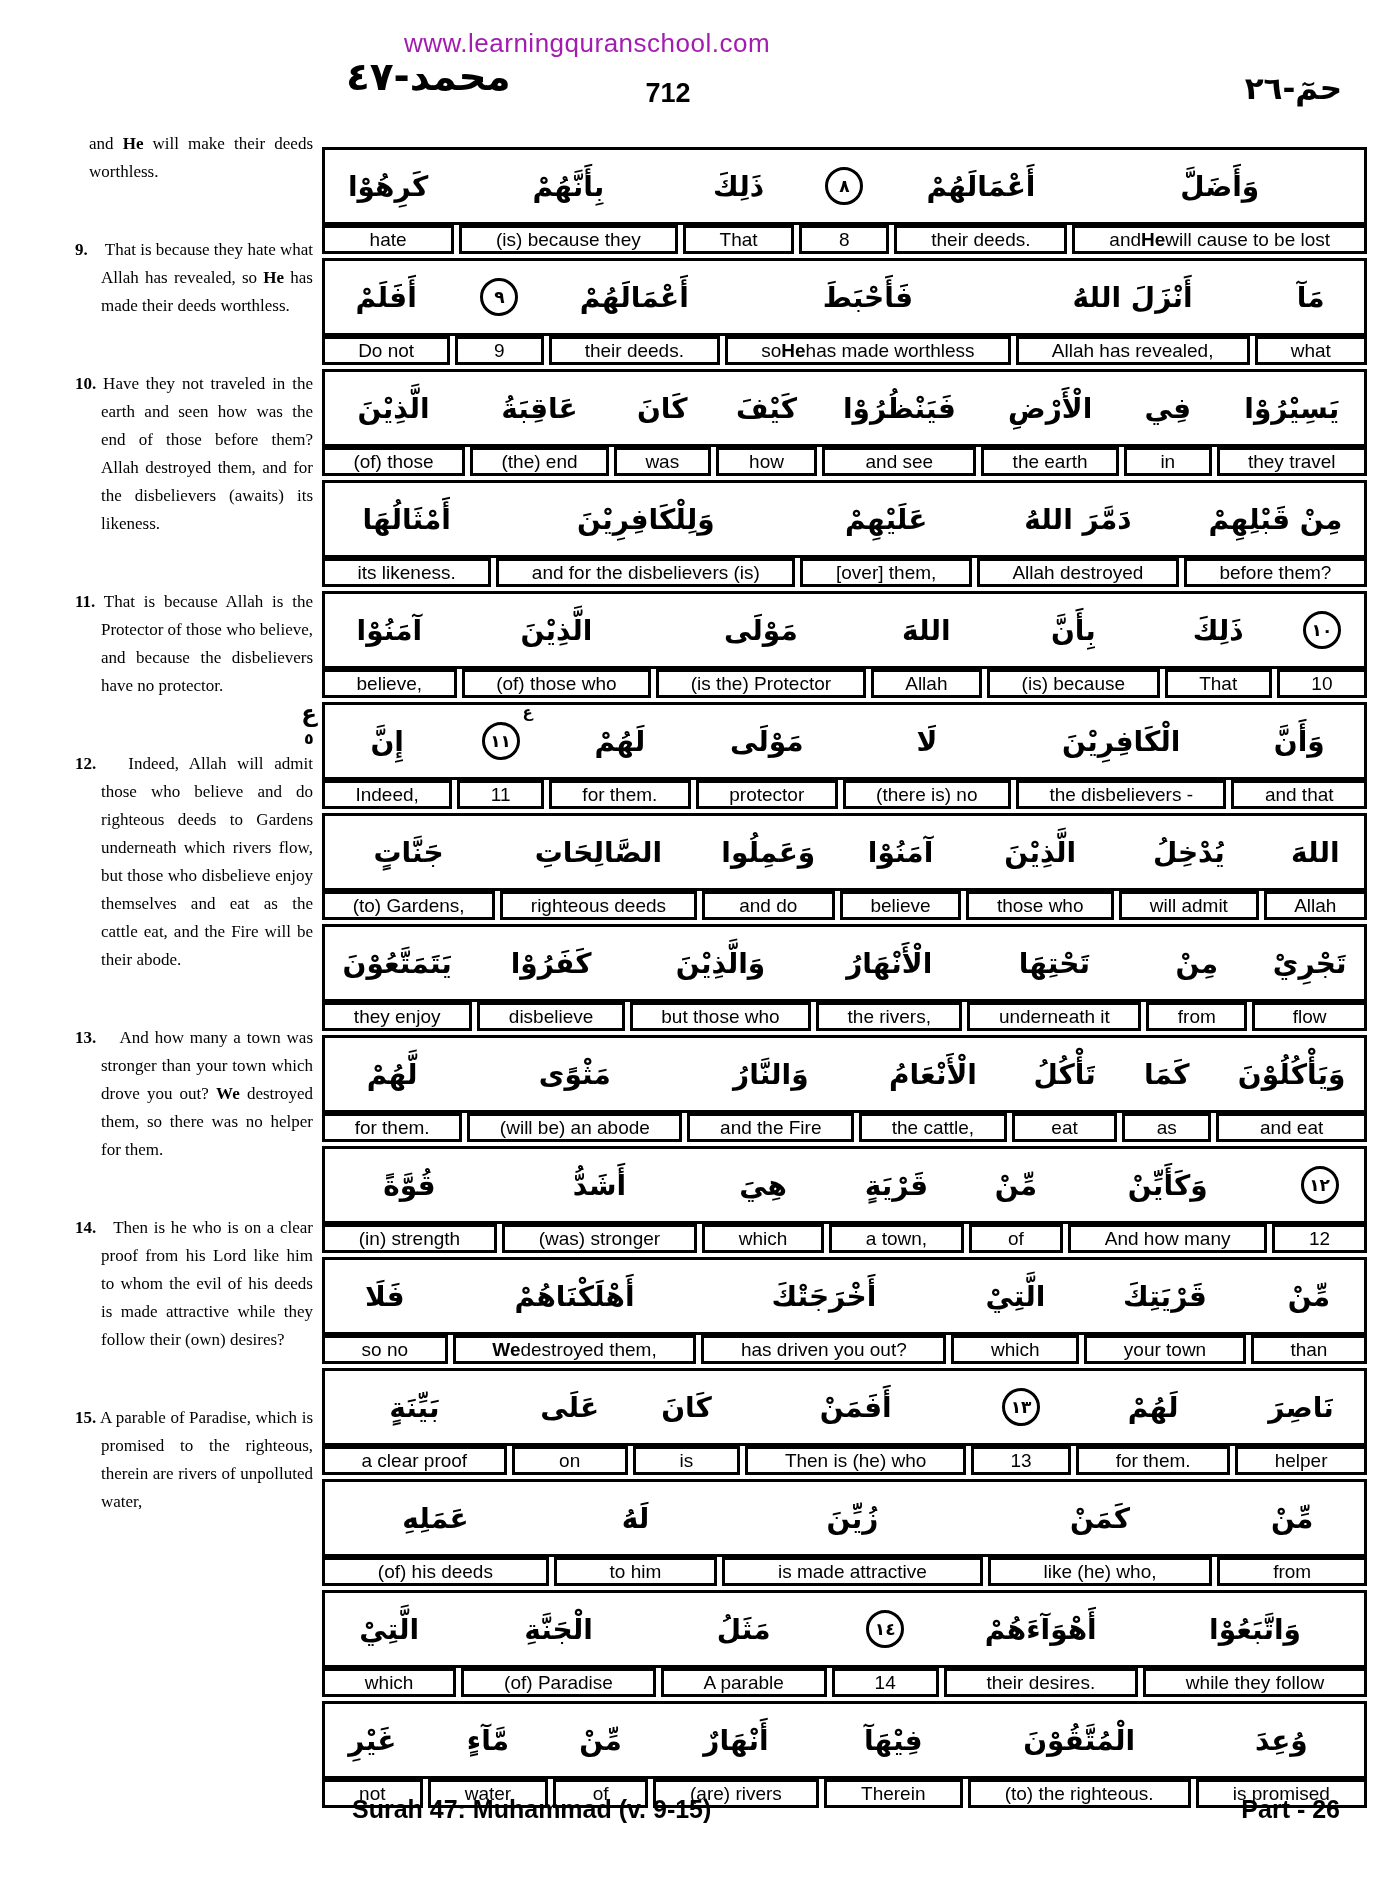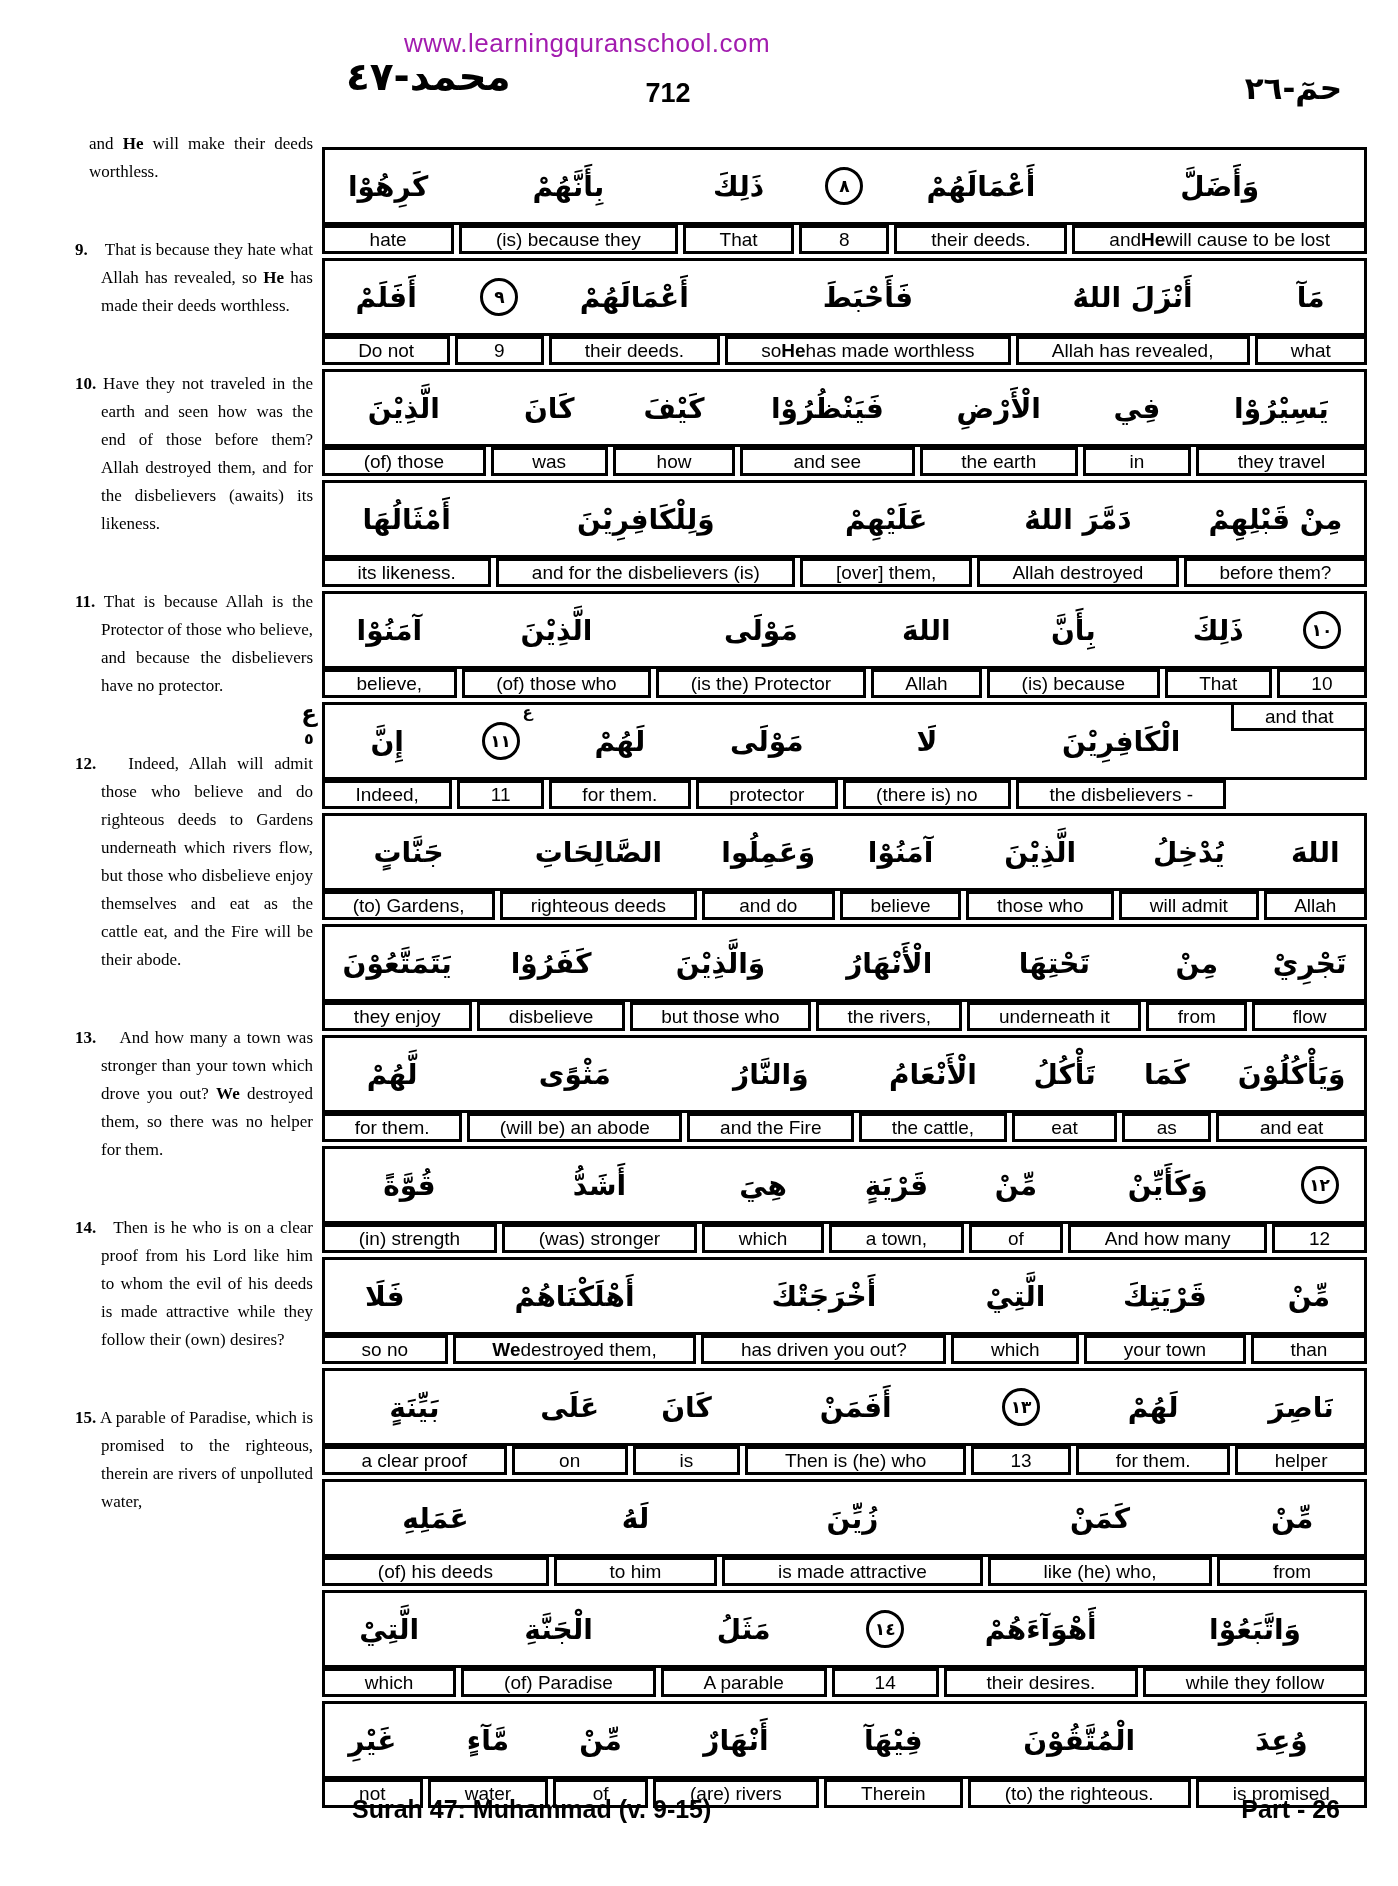--- a/index.html
+++ b/index.html
@@ -136,20 +136,24 @@
       </div>
     </div>
     <div class="row">
       <div class="frame"></div>
       <div class="cells">
         <div class="cell">
           <div class="ar">الَّذِيْنَ</div>
           <div class="en">(of) those</div>
         </div>
         <div class="cell">
+          <div class="ar">عَاقِبَةُ</div>
+          <div class="en">(the) end</div>
+        </div>
+        <div class="cell">
           <div class="ar">كَانَ</div>
           <div class="en">was</div>
         </div>
         <div class="cell">
           <div class="ar">كَيْفَ</div>
           <div class="en">how</div>
         </div>
         <div class="cell">
           <div class="ar">فَيَنْظُرُوْا</div>
           <div class="en">and see</div>
@@ -252,20 +256,21 @@
         </div>
         <div class="cell">
           <div class="ar">لَا</div>
           <div class="en">(there is) no</div>
         </div>
         <div class="cell">
           <div class="ar">الْكَافِرِيْنَ</div>
           <div class="en">the disbelievers -</div>
         </div>
         <div class="cell">
+          <div class="ar">وَأَنَّ</div>
           <div class="en">and that</div>
         </div>
       </div>
     </div>
     <div class="row">
       <div class="frame"></div>
       <div class="cells">
         <div class="cell">
           <div class="ar">جَنَّاتٍ</div>
           <div class="en">(to) Gardens,</div>

